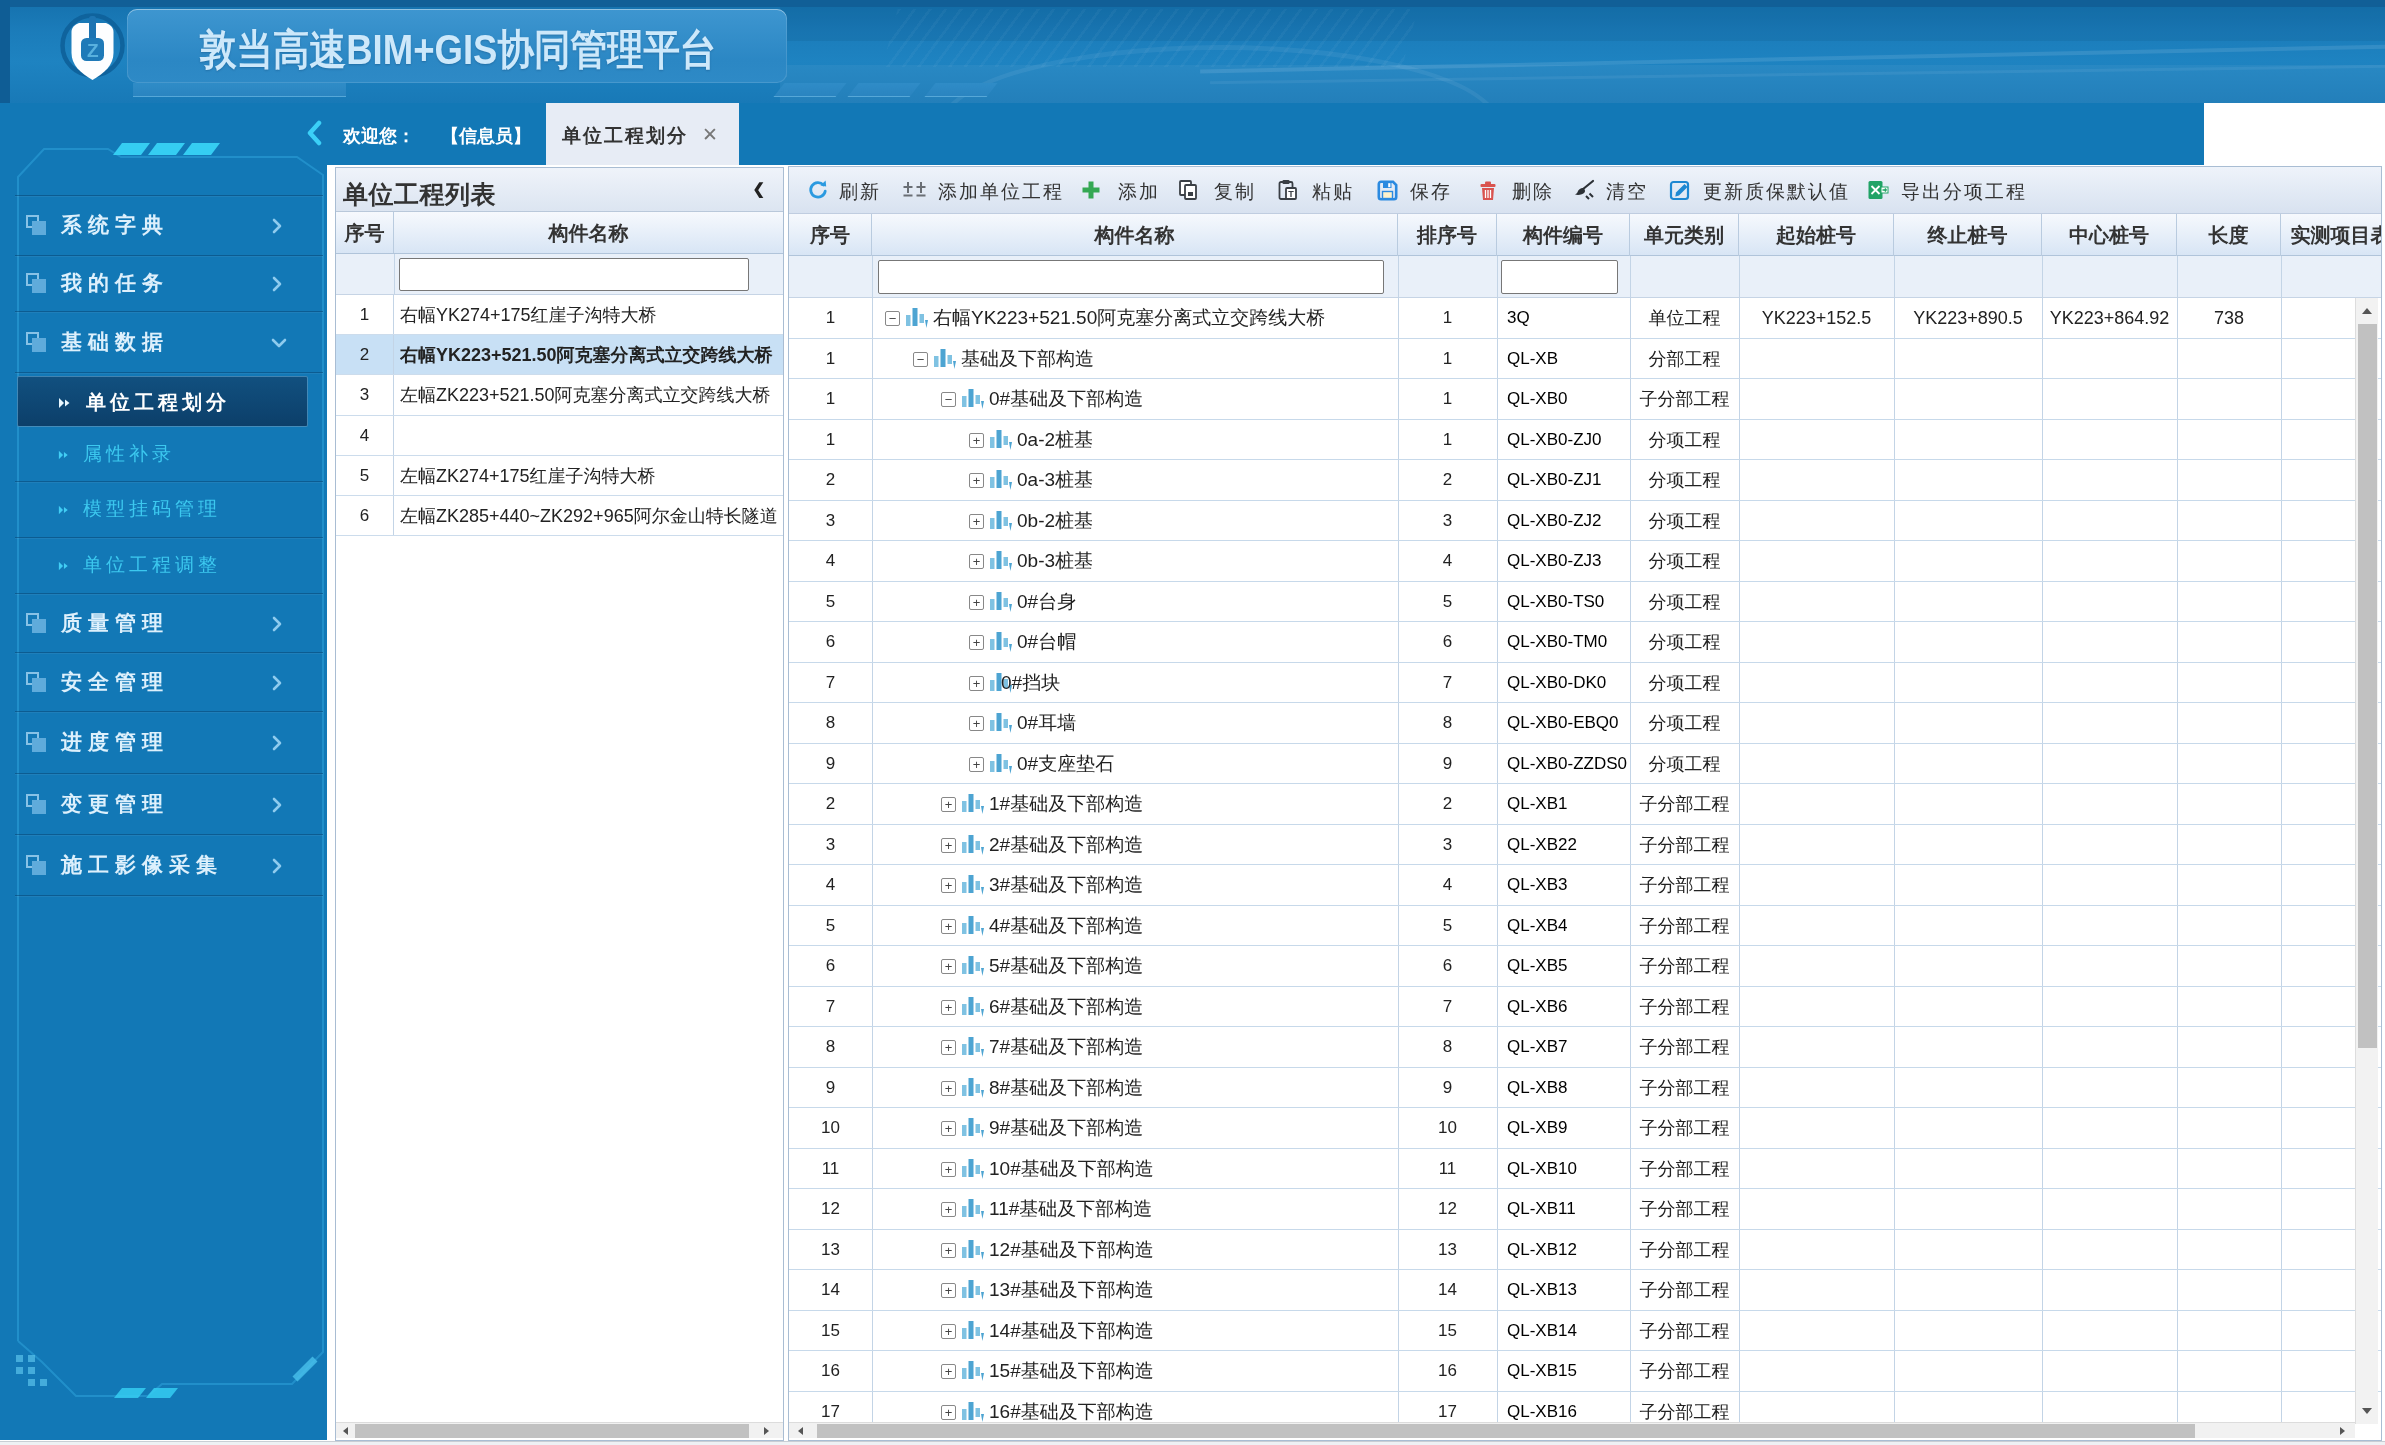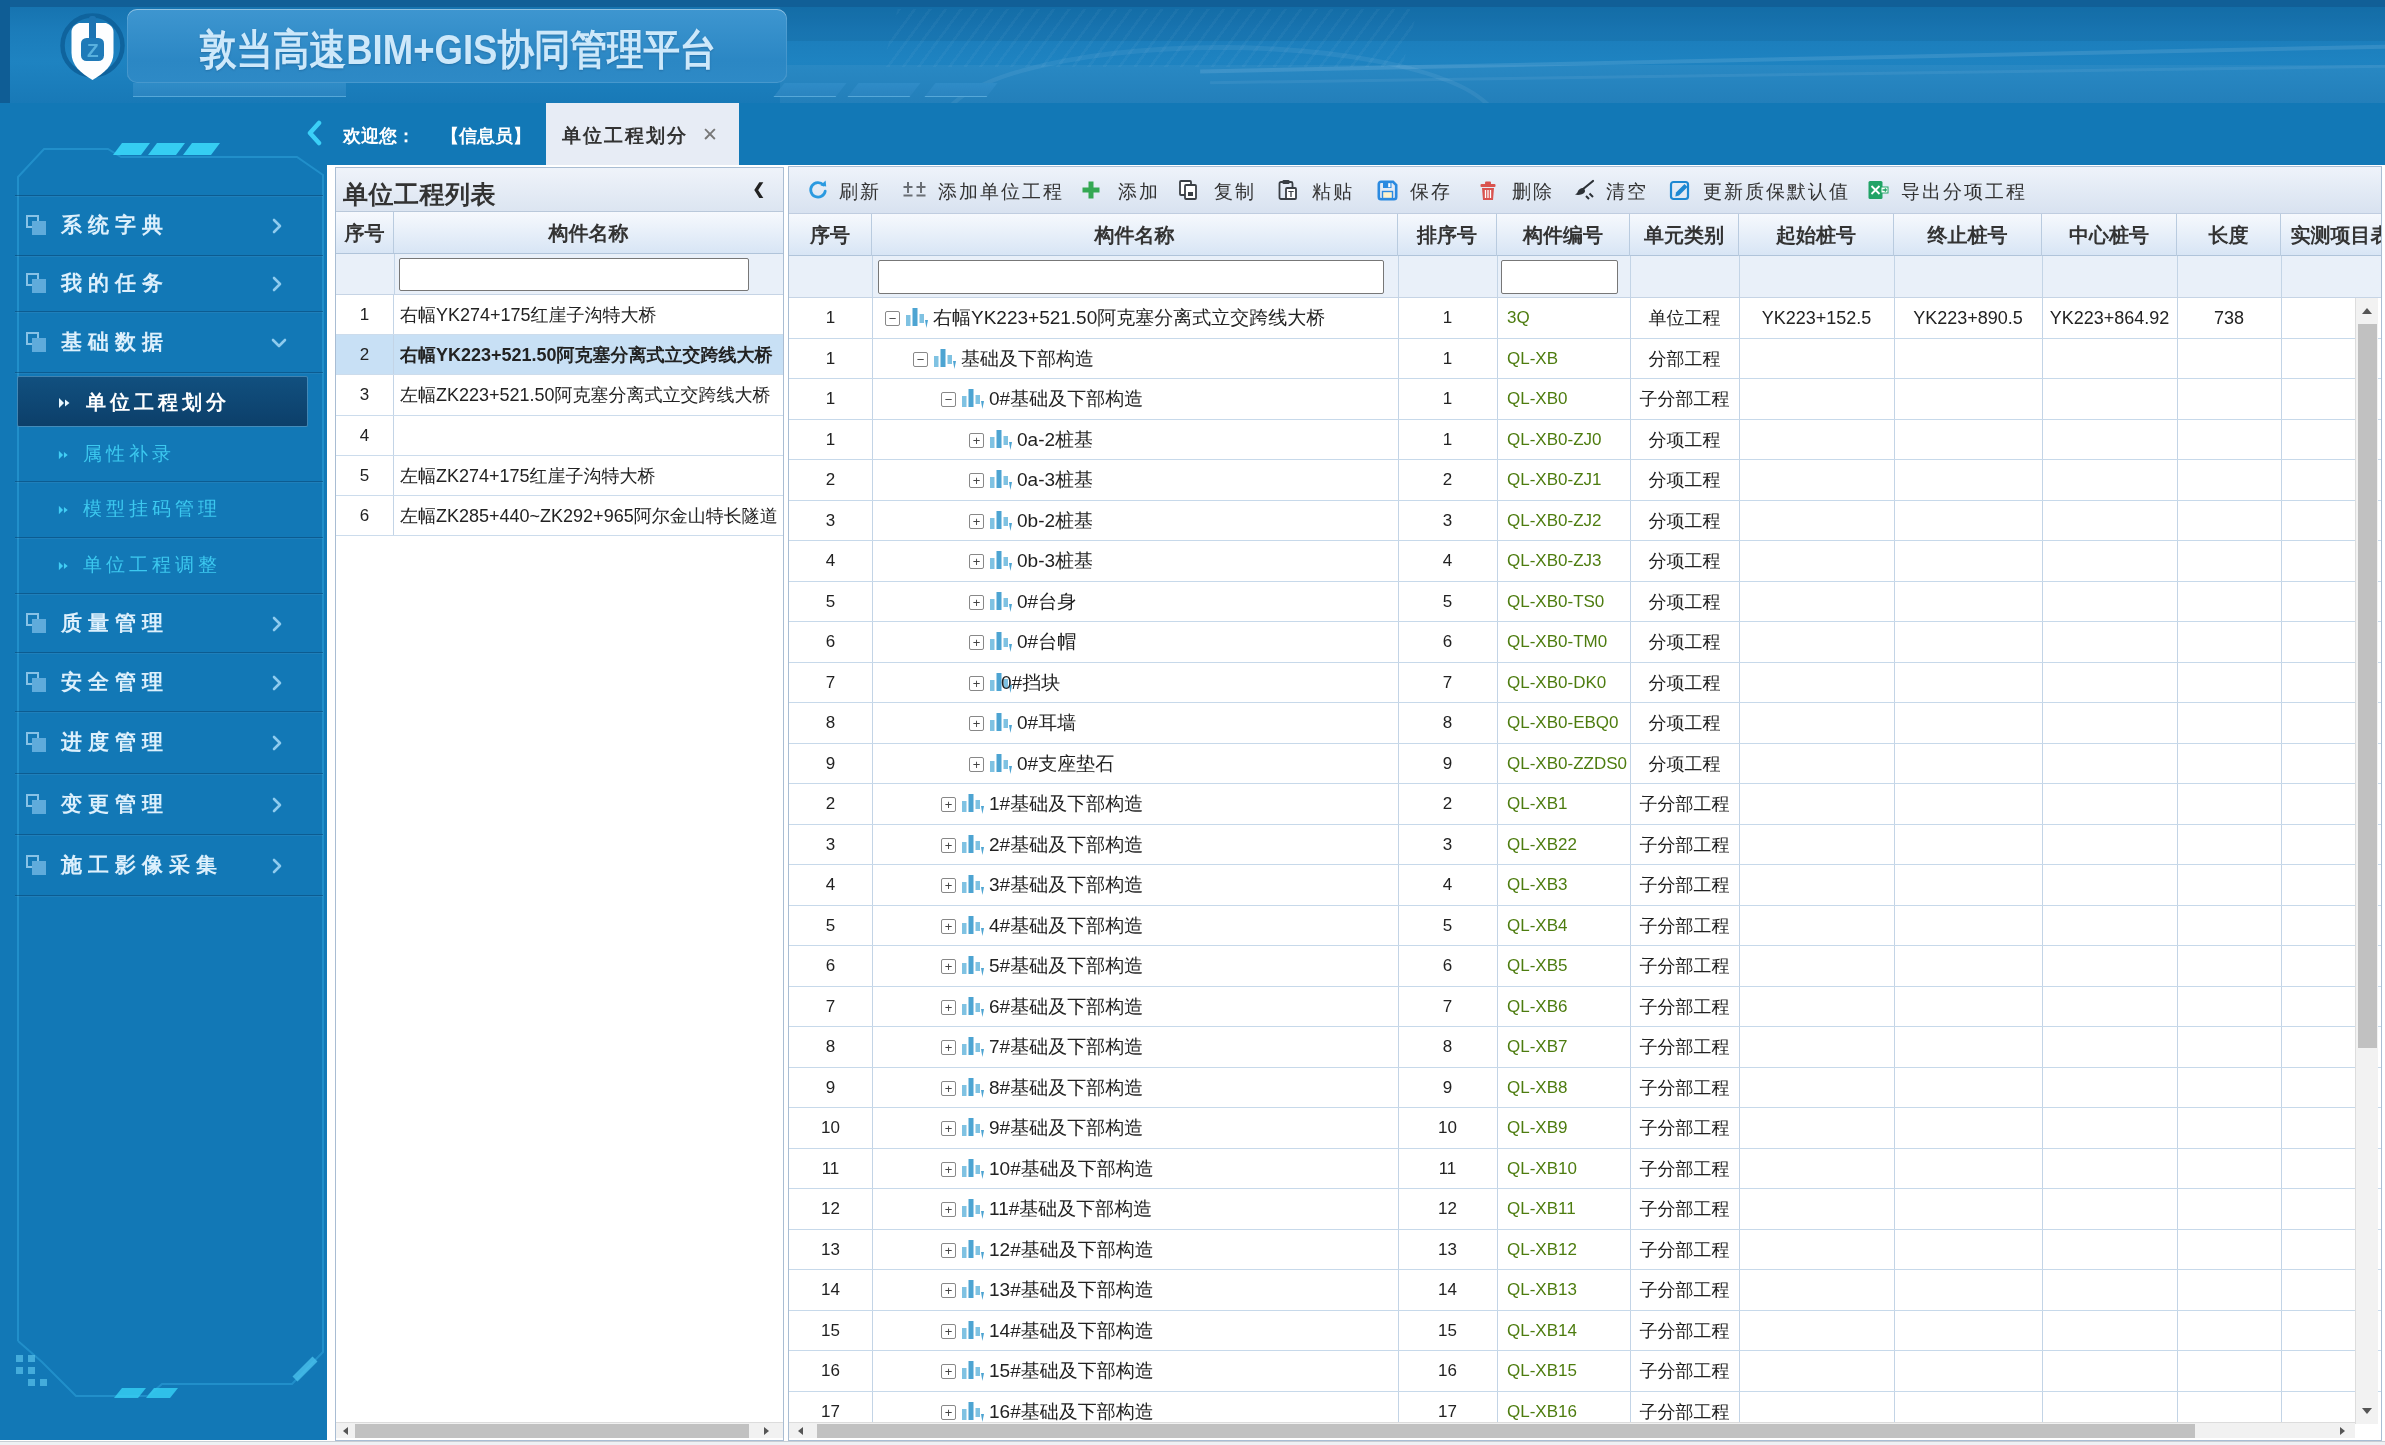--- a/index.html
+++ b/index.html
@@ -16,21 +16,21 @@
 .photo { position:absolute; right:0; top:7px; width:1605px; height:96px; overflow:hidden; }
 .photo .bandk { position:absolute; left:0; top:0; width:100%; height:34px; background:rgba(4,48,88,.10); }
 .photo .banlt { position:absolute; left:0; top:58px; width:100%; height:38px; background:rgba(255,255,255,.05); }
 .photo .terr { position:absolute; left:110px; top:2px; width:520px; height:58px; background:repeating-linear-gradient(115deg, rgba(255,255,255,.035) 0 3px, rgba(0,0,0,0) 3px 14px); transform:skewX(-15deg); }
 .photo .ramp { position:absolute; left:160px; top:38px; width:560px; height:160px; border:5px solid rgba(225,245,255,.07); border-radius:50%; }
 .photo .road { position:absolute; left:420px; top:50px; width:1190px; height:4px; background:rgba(220,242,255,.12); transform:rotate(-1.2deg); }
 .photo .road2 { position:absolute; left:430px; top:66px; width:1180px; height:3px; background:rgba(220,242,255,.07); transform:rotate(-0.8deg); }
 #logo { position:absolute; left:58px; top:11px; width:69px; height:69px; }
 
 
-#tabbar { position:absolute; left:0; top:103px; width:2385px; height:62px; background:#1278b6; }
+#tabbar { position:absolute; left:0; top:103px; width:2204px; height:62px; background:#1278b6; }
 #tabbar .welcome { position:absolute; top:21px; font-size:18px; font-weight:bold; color:#fff; }
 #tabbar .tab { position:absolute; left:546px; top:0; width:193px; height:62px; background:#e7ecf5; }
 #tabbar .tab .tx { position:absolute; left:16px; top:20px; font-size:19px; font-weight:bold; color:#333; letter-spacing:2px; }
 #tabbar .tab .x { position:absolute; left:156px; top:20px; font-size:19px; color:#777; }
 
 
 #sidebar { position:absolute; left:0; top:103px; width:327px; height:1337px; background:#1278b6; overflow:hidden; }
 #sidebar .mi { position:absolute; left:15px; width:308px; }
 #sidebar .mi .sep, #sidebar .ms .sep { position:absolute; left:0; bottom:0; width:100%; height:1px; background:rgba(8,70,115,.55); box-shadow:0 1px 0 rgba(255,255,255,.06); }
 .mico { position:absolute; left:11px; top:50%; margin-top:-11px; width:22px; height:22px; opacity:.85; }
@@ -76,21 +76,21 @@
 .rh { position:absolute; top:0; height:42px; text-align:center; line-height:42px; font-size:20px; font-weight:bold; color:#333; border-right:1px solid #b9cbdf; }
 #rp .flt { position:absolute; left:0; top:89px; width:1592px; height:42px; background:#e9f0f9; border-bottom:1px solid #c6d4e5; }
 #rp .flt .inp { position:absolute; top:4px; height:34px; background:#fff; border:1px solid #777; border-radius:2px; }
 #rp .body { position:absolute; left:0; top:131px; width:1592px; height:1126px; overflow:hidden; }
 .vl { position:absolute; top:0; width:1px; height:1126px; background:#c3d4e6; }
 .rrow { position:absolute; left:0; width:1592px; height:40.5px; border-bottom:1px solid #c7d9ea; }
 .rrow .c0 { position:absolute; left:0; top:0; width:83px; text-align:center; line-height:40px; font-size:17px; color:#222; }
 .rrow .eb { position:absolute; top:13px; width:15px; height:15px; background:#fff; border:1px solid #888; border-radius:2px; font-size:13px; line-height:13px; text-align:center; color:#444; }
 .rrow .nm { position:absolute; top:0; line-height:40px; font-size:19px; color:#222; white-space:nowrap; }
 .rrow .c2 { position:absolute; left:609px; top:0; width:99px; text-align:center; line-height:40px; font-size:17px; color:#222; }
-.rrow .c3 { position:absolute; left:718px; top:0; line-height:40px; font-size:17px; color:#4d7c0f;text-align:center; }
+.rrow .c3 { position:absolute; left:718px; top:0; line-height:40px; font-size:17px; color:#000000;text-align:center; }
 .rrow .c4 { position:absolute; left:841px; top:0; width:109px; text-align:center; line-height:40px; font-size:18px; color:#222; }
 .rrow .cc { position:absolute; top:0; text-align:center; line-height:40px; font-size:18px; color:#222; }
 
 #bottom { position:absolute; left:0; top:1441px; width:2385px; height:4px; background:#eef1f4; border-top:1px solid #c9ced4; }
 </style></head>
 <body>
 <div id="page">
   <div id="hdr">
     <div class="topline"></div>
     <div class="photo">

